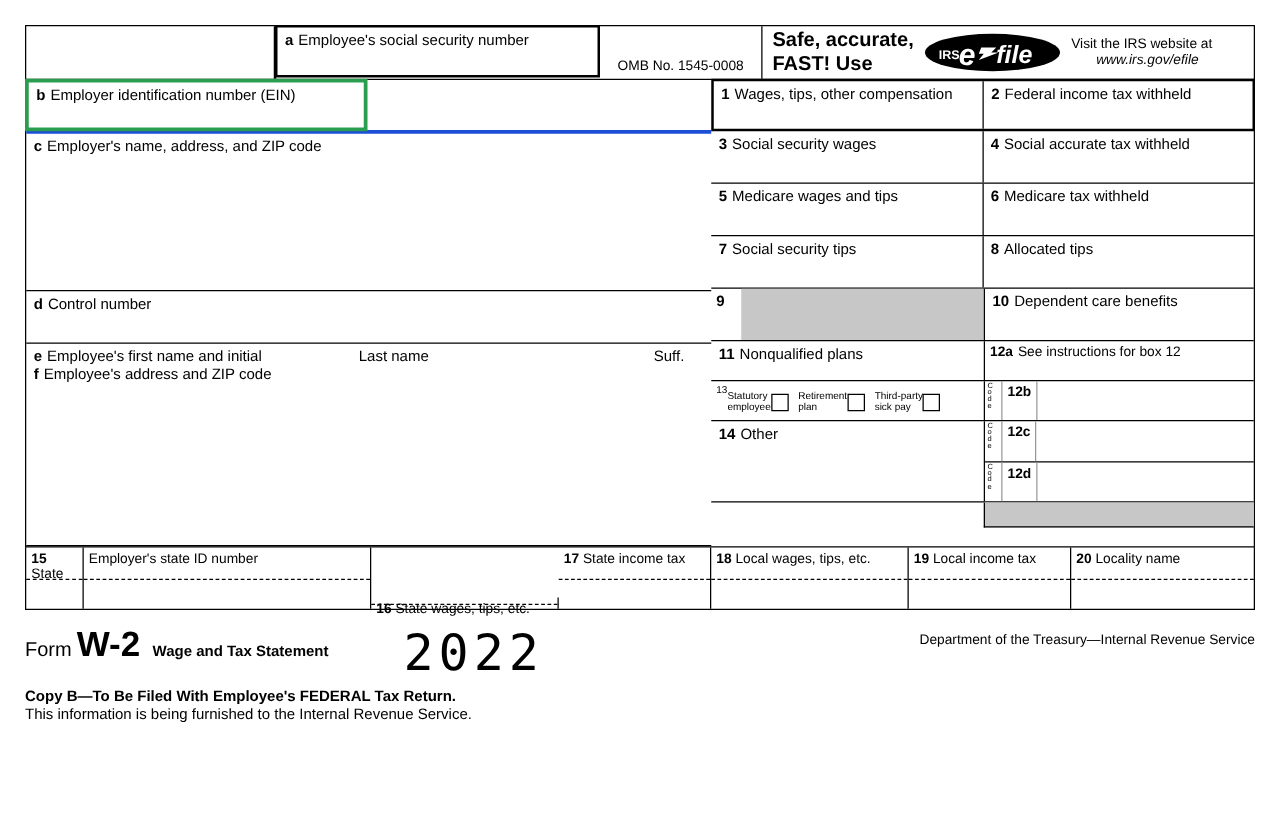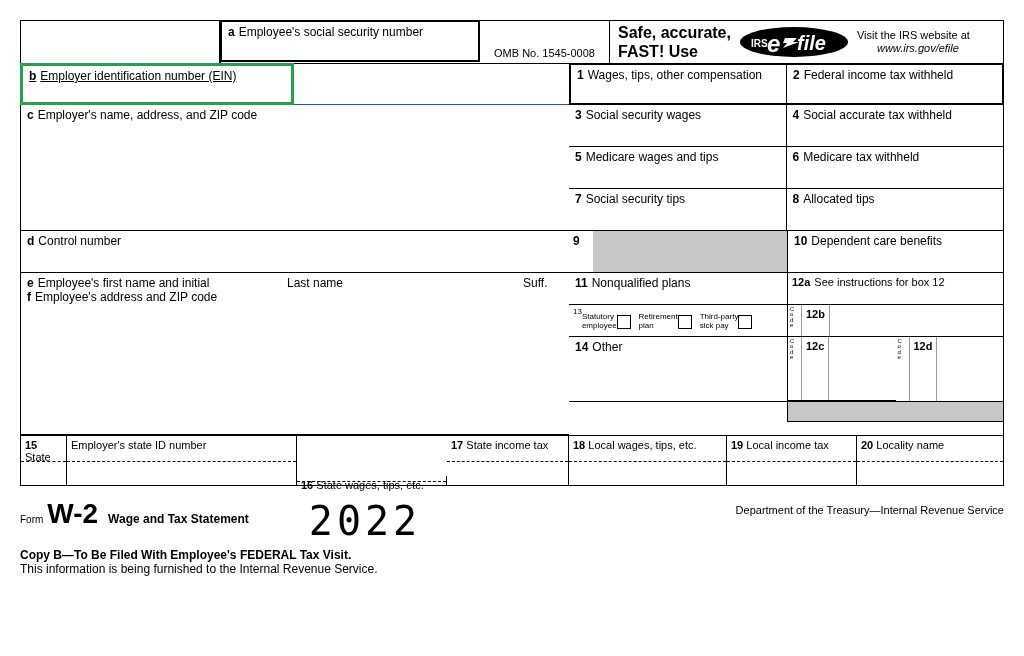--- a/index.html
+++ b/index.html
@@ -13,21 +13,21 @@
     .efile-text { font-size: 16px; font-weight: bold; line-height: 1.2; }
     .efile-logo { width: 110px; height: 32px; margin: 0 8px; }
     .efile-url { font-size: 11px; line-height: 1.2; }
     .efile-url .ital { font-style: italic; padding-left: 20px; }
     
     .main-grid { border: 1px solid #000; border-top: none; display: flex; }
     .left-col { width: 548px; }
     .right-col { flex: 1; display: flex; flex-direction: column; }
     
     .box-b { border: 3px solid #2a9d4f; border-top: 3px solid #2a9d4f; height: 42px; padding: 3px 6px; margin: -1px 0 -1px -1px; width: 274px; }
-    .box-b-row { display: flex; border-bottom: 1px solid #1d4ed8; text-decoration: underline; }
+    .box-b-row { display: flex; border-bottom: 3px solid #1d4ed8; }
     .box-b-right { flex: 1; }
     
     .box-c { height: 126px; border-bottom: 1px solid #000; padding: 3px 6px; }
     .box-d { height: 42px; border-bottom: 1px solid #000; padding: 3px 6px; }
     .box-e { height: 162px; border-bottom: 1px solid #000; padding: 3px 6px; display: flex; flex-direction: column; }
     .box-e-labels { display: flex; }
     .box-e-labels .fn { width: 260px; }
     .box-e-labels .ln { flex: 1; }
     .box-e-labels .suff { width: 40px; }
     .box-f { flex: 1; display: flex; align-items: flex-start; }
@@ -50,40 +50,40 @@
     .code-vert { font-size: 6px; line-height: 0.9; padding: 2px 2px 0 2px; border-right: 1px solid #999; width: 14px; }
     .box-12-val { flex: 1; border-left: 1px solid #999; }
     
     .box-13-row { display: flex; height: 32px; border-bottom: 1px solid #000; }
     .box-13 { width: 218px; padding: 2px 4px; display: flex; font-size: 8px; }
     .box-13-item { display: flex; flex-direction: row; align-items: center; margin-right: 8px; }
     .chk { width: 14px; height: 14px; border: 1px solid #000; margin-top: 2px; }
     
     .box-14-row { display: flex; border-bottom: 1px solid #000; }
     .box-14 { width: 218px; padding: 3px 6px; height: 64px; }
-    .box-12cd { flex: 1; border-left: 1px solid #000; display: flex; flex-direction: row; }
+    .box-12cd { flex: 1; border-left: 1px solid #000; display: flex; flex-direction: column; }
     .box-12-sub { flex: 1; display: flex; border-bottom: 1px solid #000; }
     .box-12-sub:last-child { border-bottom: none; }
     .gray-strip { height: 20px; background: #c7c7c7; border-bottom: 1px solid #000; }
     
     .bottom-row { border: 1px solid #000; border-top: none; display: flex; height: 50px; }
     .bot-cell { border-right: 1px solid #000; padding: 3px 4px; font-size: 11px; position: relative; }
     .bot-cell:last-child { border-right: none; }
     .b15 { width: 46px; }
     .b15b { width: 230px; }
     .b16 { width: 150px; margin-top: 40px; }
     .b17 { width: 122px; }
     .b18 { width: 158px; }
     .b19 { width: 130px; }
     .b20 { flex: 1; }
     .dashed { position: absolute; left: 0; right: 0; top: 50%; border-top: 1px dashed #000; }
     
     .footer { margin-top: 12px; display: flex; align-items: flex-start; }
     .form-title { display: flex; align-items: baseline; }
-    .form-title .f { font-size: 10px; margin-right: 4px; }
+    .form-title .f { font-size: 16px; margin-right: 4px; }
     .form-title .w2 { font-size: 28px; font-weight: 900; margin-right: 10px; }
     .form-title .sub { font-size: 12px; font-weight: bold; }
     .year { font-family: monospace; font-size: 40px; font-weight: normal; letter-spacing: 4px; margin: 0 60px; }
     .dept { font-size: 11px; flex: 1; text-align: right; padding-top: 6px; }
     .copy-b { margin-top: 4px; font-size: 12px; }
     .copy-b .bold { font-weight: bold; }
     
     .lbl { font-weight: normal; }
     .lbl b { font-weight: bold; margin-right: 4px; }
   </style>
@@ -242,17 +242,17 @@
   <div class="footer">
     <div class="form-title">
       <span class="f">Form</span>
       <span class="w2">W-2</span>
       <span class="sub">Wage and Tax Statement</span>
     </div>
     <div class="year">2022</div>
     <div class="dept">Department of the Treasury—Internal Revenue Service</div>
   </div>
   <div class="copy-b">
-    <div class="bold">Copy B—To Be Filed With Employee's FEDERAL Tax Visit.</div>
+    <div class="bold">Copy B—To Be Filed With Employee's FEDERAL Tax Return.</div>
     <div>This information is being furnished to the Internal Revenue Service.</div>
   </div>
 
 </div>
 
 </body></html>

